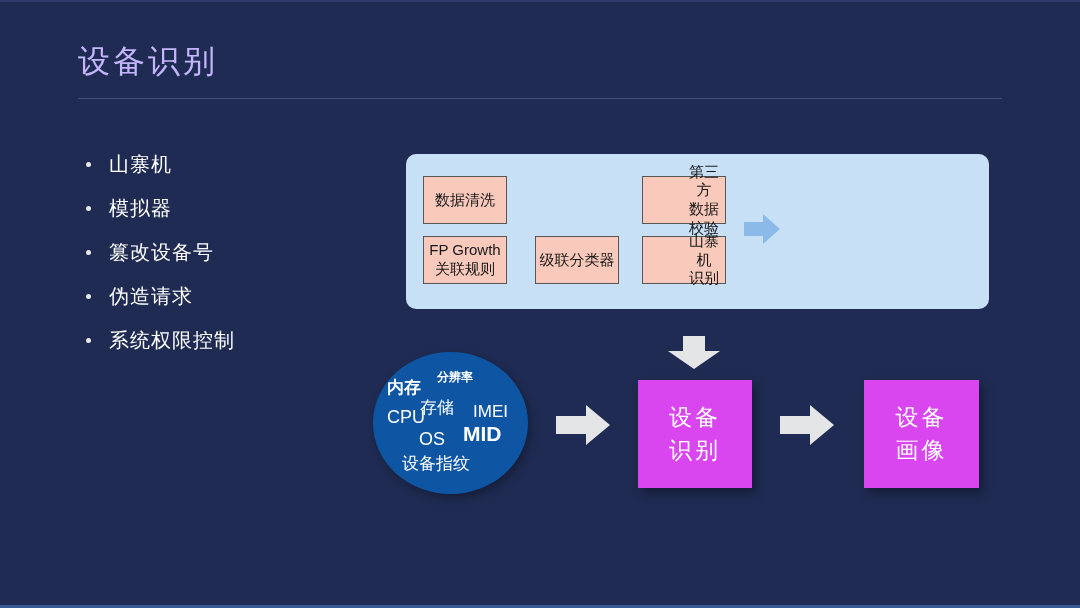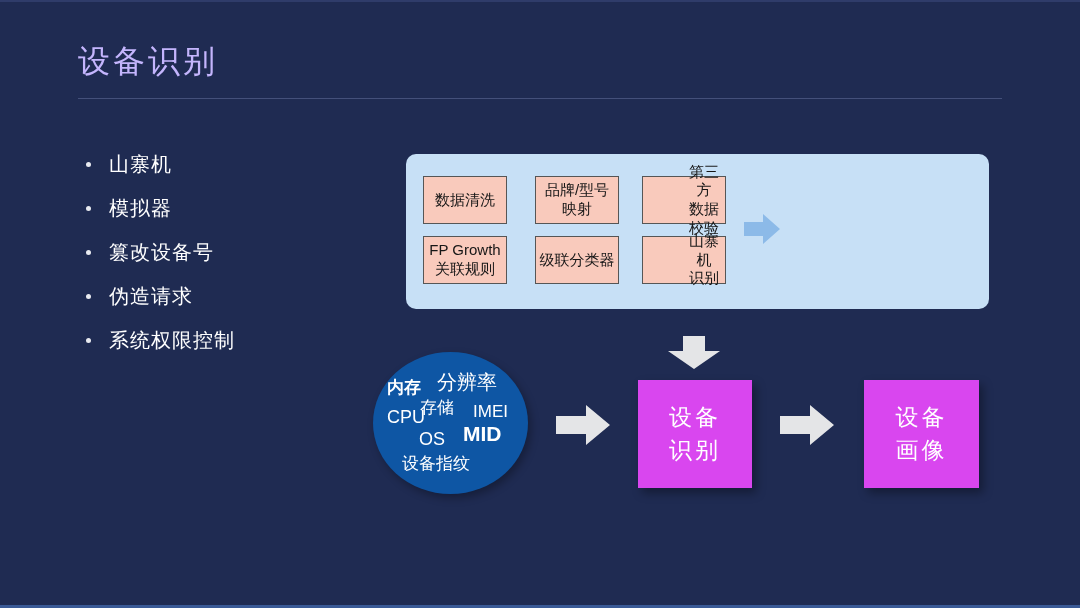--- a/index.html
+++ b/index.html
@@ -56,21 +56,21 @@
   .arrow-mid1{position:absolute;left:556px;top:403px;}
   .arrow-mid2{position:absolute;left:780px;top:403px;}
   
   .circle{
     position:absolute;left:373px;top:350px;width:155px;height:142px;
     background:#0e56a4;border-radius:50%;
     box-shadow:3px 4px 8px rgba(0,0,0,0.3);
   }
   .attr{position:absolute;color:#ffffff;white-space:nowrap;}
   .a0{left:14px;top:24px;font-size:17px;font-weight:bold;}
-  .a1{left:64px;top:17px;font-size:20px;}
+  .a1{left:64px;top:17px;font-size:12px;font-weight:bold;}
   .a2{left:47px;top:44px;font-size:17px;}
   .a3{left:14px;top:55px;font-size:18px;}
   .a4{left:100px;top:50px;font-size:17px;}
   .a5{left:46px;top:77px;font-size:18px;}
   .a6{left:90px;top:70px;font-size:21px;font-weight:bold;}
   .a7{left:29px;top:100px;font-size:17px;}
   
   .flow-box{
     position:absolute;top:378px;height:108px;
     background:#d946ef;color:#ffffff;
@@ -92,22 +92,20 @@
   <ul class="bullets">
     <li><span class="dot"></span><span>山寨机</span></li>
     <li><span class="dot"></span><span>模拟器</span></li>
     <li><span class="dot"></span><span>篡改设备号</span></li>
     <li><span class="dot"></span><span>伪造请求</span></li>
     <li><span class="dot"></span><span>系统权限控制</span></li>
   </ul>
 
   <div class="panel">
     <div class="pbox r1 c1">数据清洗</div>
-    <div class="pbox r1 c2">品牌/型号
-映射</div>
     <div class="pbox r1 c3">第三方
 数据校验</div>
     <div class="pbox r2 c1">FP Growth
 关联规则</div>
     <div class="pbox r2 c2">级联分类器</div>
     <div class="pbox r2 c3">山寨机
 识别</div>
 
     <svg class="panel-arrow" width="36" height="30" viewBox="0 0 36 30">
       <polygon points="0,8 19,8 19,0 36,15 19,30 19,22 0,22"></polygon>

